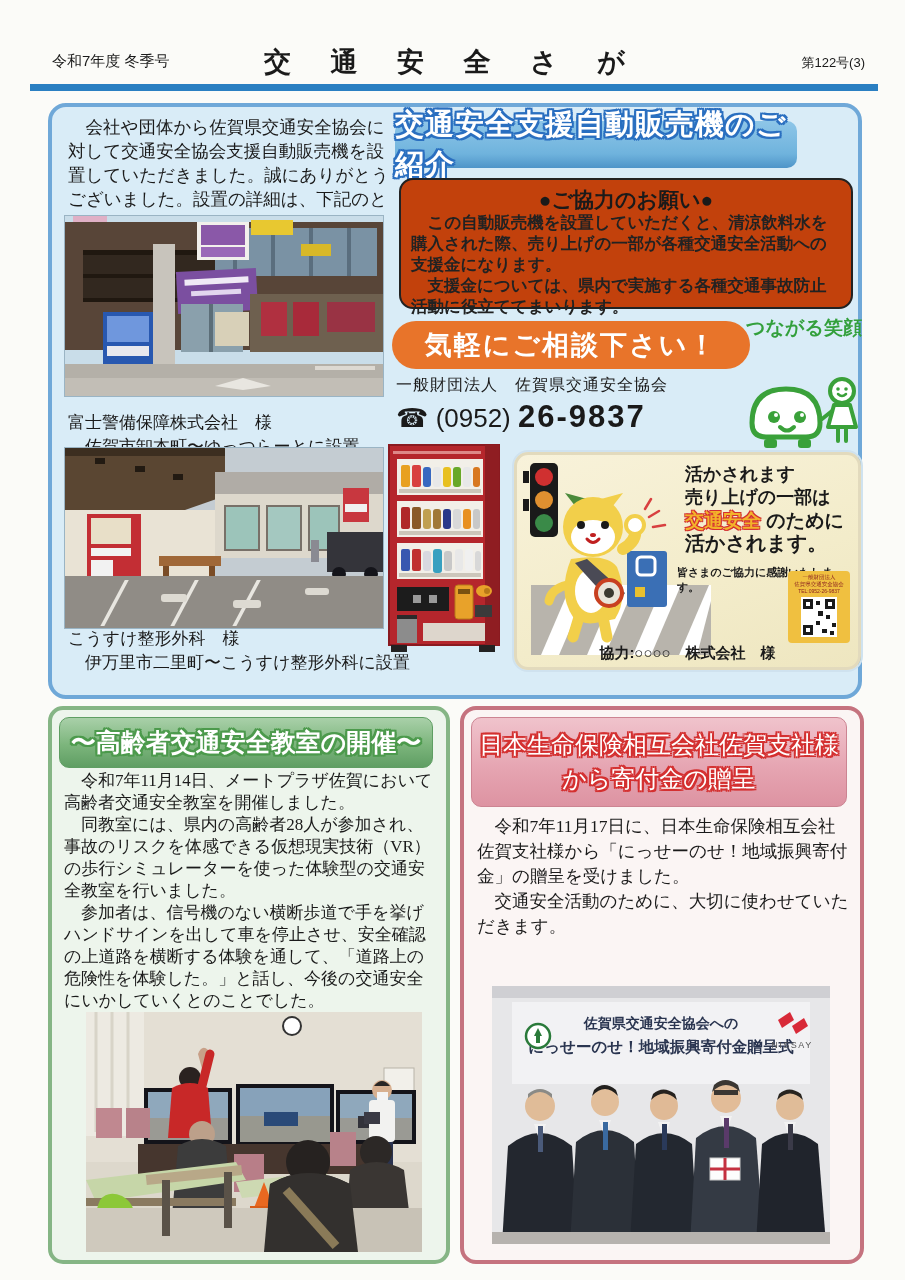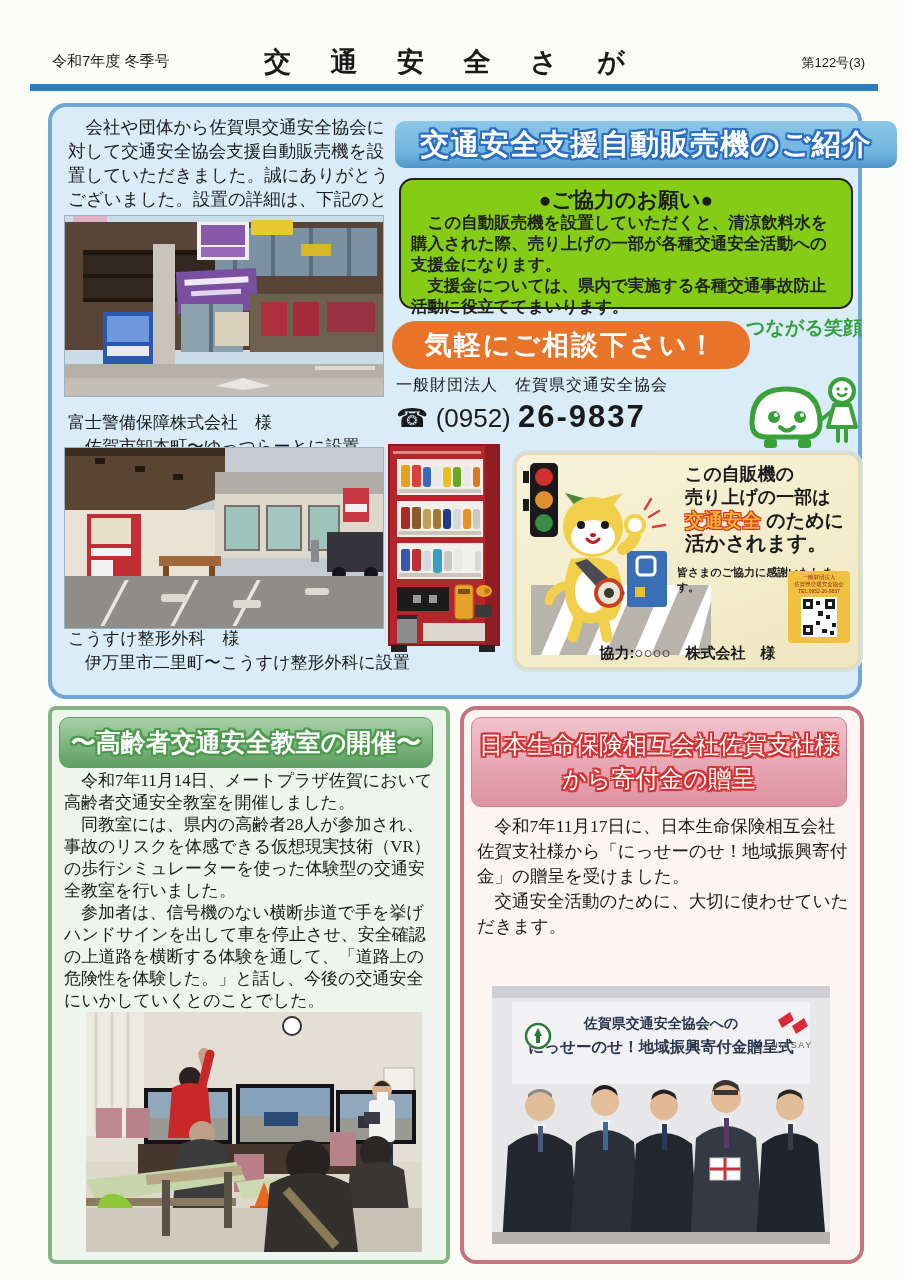--- a/index.html
+++ b/index.html
@@ -22,41 +22,41 @@
   .ol-green{color:#fff;text-shadow:-2px -2px 0 #4c9a4c,2px -2px 0 #4c9a4c,-2px 2px 0 #4c9a4c,2px 2px 0 #4c9a4c,-2px 0 0 #4c9a4c,2px 0 0 #4c9a4c,0 -2px 0 #4c9a4c,0 2px 0 #4c9a4c;}
   .ol-red{color:#fff;text-shadow:-2px -2px 0 #d43030,2px -2px 0 #d43030,-2px 2px 0 #d43030,2px 2px 0 #d43030,-2px 0 0 #d43030,2px 0 0 #d43030,0 -2px 0 #d43030,0 2px 0 #d43030;}
   .ol-redsm{color:#f3b32a;text-shadow:-1px -1px 0 #d43030,1px -1px 0 #d43030,-1px 1px 0 #d43030,1px 1px 0 #d43030;}
 
   
   .sec-top{left:48px;top:103px;width:806px;height:588px;border:4px solid #6fa8d8;border-radius:18px;background:#d9ecf7;}
   .intro{left:16px;top:8px;width:330px;font-size:17.5px;line-height:24px;}
   .photo-frame{border:1px solid #9ab4c4;}
   .caption{font-size:17px;line-height:24px;}
 
-  .banner-blue{left:343px;top:14px;width:502px;height:47px;border-radius:10px;
+  .banner-blue{left:343px;top:14px;width:402px;height:47px;border-radius:10px;
     background:linear-gradient(180deg,#8ec6e8 0%,#6fb3dd 70%,#4e94c8 100%);
     display:flex;align-items:center;justify-content:center;font-size:29px;font-weight:bold;letter-spacing:1px;}
-  .request-box{left:347px;top:71px;width:450px;height:127px;background:#84cc16;border:2px solid #222;border-radius:14px;}
+  .request-box{left:347px;top:71px;width:450px;height:127px;background:#c2410c;border:2px solid #222;border-radius:14px;}
   .request-title{left:0;top:6px;width:100%;text-align:center;font-size:21px;font-weight:bold;}
   .request-body{left:10px;top:36px;width:430px;font-size:16.5px;line-height:21px;font-weight:bold;color:#222;}
   .consult-btn{left:340px;top:214px;width:358px;height:48px;background:#e8742a;border-radius:26px;
     display:flex;align-items:center;justify-content:center;color:#fff;font-size:27px;font-weight:bold;letter-spacing:2px;}
   .slogan{left:694px;top:210px;width:116px;text-align:center;font-size:19px;line-height:22px;font-weight:bold;color:#33a03c;}
   .org-line{left:344px;top:268px;font-size:16px;letter-spacing:1px;}
   .phone-line{left:344px;top:292px;font-size:26px;}
   .phone-line .num{font-size:31px;font-weight:bold;letter-spacing:2px;}
 
   .card{left:462px;top:345px;width:341px;height:212px;background:linear-gradient(160deg,#f8f2da 0%,#f3ecca 60%,#eee6c0 100%);
     border:3px solid #e2dabd;border-radius:14px;box-shadow:0 0 0 2px #cfe2ef;}
   .card-text{left:168px;top:8px;width:168px;font-size:18px;font-weight:bold;line-height:23px;}
   .card-thanks{left:160px;top:110px;width:178px;font-size:11px;font-weight:bold;}
   .card-coop{left:0;bottom:4px;width:100%;text-align:center;font-size:15px;font-weight:bold;}
 
   
-  .sec-left{left:48px;top:706px;width:394px;height:550px;border:4px solid #85b585;border-radius:8px;background:#edf5ec;}
+  .sec-left{left:48px;top:706px;width:394px;height:550px;border:4px solid #85b585;border-radius:15px;background:#edf5ec;}
   .banner-green{left:7px;top:7px;width:372px;height:49px;border-radius:10px;
     background:linear-gradient(180deg,#a9d0a9 0%,#7cb57c 55%,#5f9e63 100%);border:1px solid #5f9e63;
     display:flex;align-items:center;justify-content:center;font-size:25px;font-weight:bold;}
   .body-left{left:12px;top:60px;width:370px;font-size:17px;line-height:22px;}
   .body-left p{margin:0;}
 
   .sec-right{left:460px;top:706px;width:396px;height:550px;border:4px solid #c5737f;border-radius:16px;background:#fbf5f4;}
   .banner-pink{left:7px;top:7px;width:374px;height:88px;border-radius:10px;
     background:linear-gradient(180deg,#f0c3cc 0%,#e5a3b0 60%,#dd93a2 100%);border:1px solid #cc8492;
     display:flex;flex-direction:column;align-items:center;justify-content:center;font-size:24px;font-weight:normal;line-height:34px;}
@@ -282,21 +282,21 @@
       <path d="M44 74 L84 118 l10 -14 L56 70 z" fill="#4a4a55"></path>
       <circle cx="78" cy="104" r="13" fill="#e8e4d8" stroke="#c84020" stroke-width="4"></circle>
       <circle cx="78" cy="104" r="5" fill="#3a3a30"></circle>
       <path d="M92 60 q14 -8 12 -20" fill="none" stroke="#f2cf4a" stroke-width="12" stroke-linecap="round"></path>
       <circle cx="104" cy="36" r="9" fill="#fff" stroke="#f2cf4a" stroke-width="4"></circle>
       <path d="M48 128 l-6 20 M72 128 l4 20" stroke="#f2cf4a" stroke-width="11" stroke-linecap="round"></path>
       <path d="M36 96 q-16 4 -18 16" fill="none" stroke="#f2cf4a" stroke-width="9" stroke-linecap="round"></path>
       <path d="M118 28 l10 -6 M122 38 l12 -2 M114 20 l6 -10" stroke="#d84040" stroke-width="2.5" stroke-linecap="round"></path>
     </svg>
     <div class="abs card-text">
-      <div>この自販機の</div>
+      <div>活かされます</div>
       <div>売り上げの一部は</div>
       <div style="font-size:19px;"><span class="ol-redsm">交通安全</span><span> のために</span></div>
       <div style="font-size:20px;">活かされます。</div>
     </div>
     <div class="abs card-thanks">皆さまのご協力に感謝いたします。</div>
     <svg class="abs" style="right:8px;top:116px;" width="62" height="72" viewBox="0 0 62 72">
       <rect width="62" height="72" rx="4" fill="#f0c040"></rect>
       <text x="31" y="8" font-size="5.5" text-anchor="middle" fill="#8a2020">一般財団法人</text>
       <text x="31" y="15" font-size="5.5" text-anchor="middle" fill="#8a2020">佐賀県交通安全協会</text>
       <text x="31" y="22" font-size="5" text-anchor="middle" fill="#8a2020">TEL:0952-26-9837</text>

